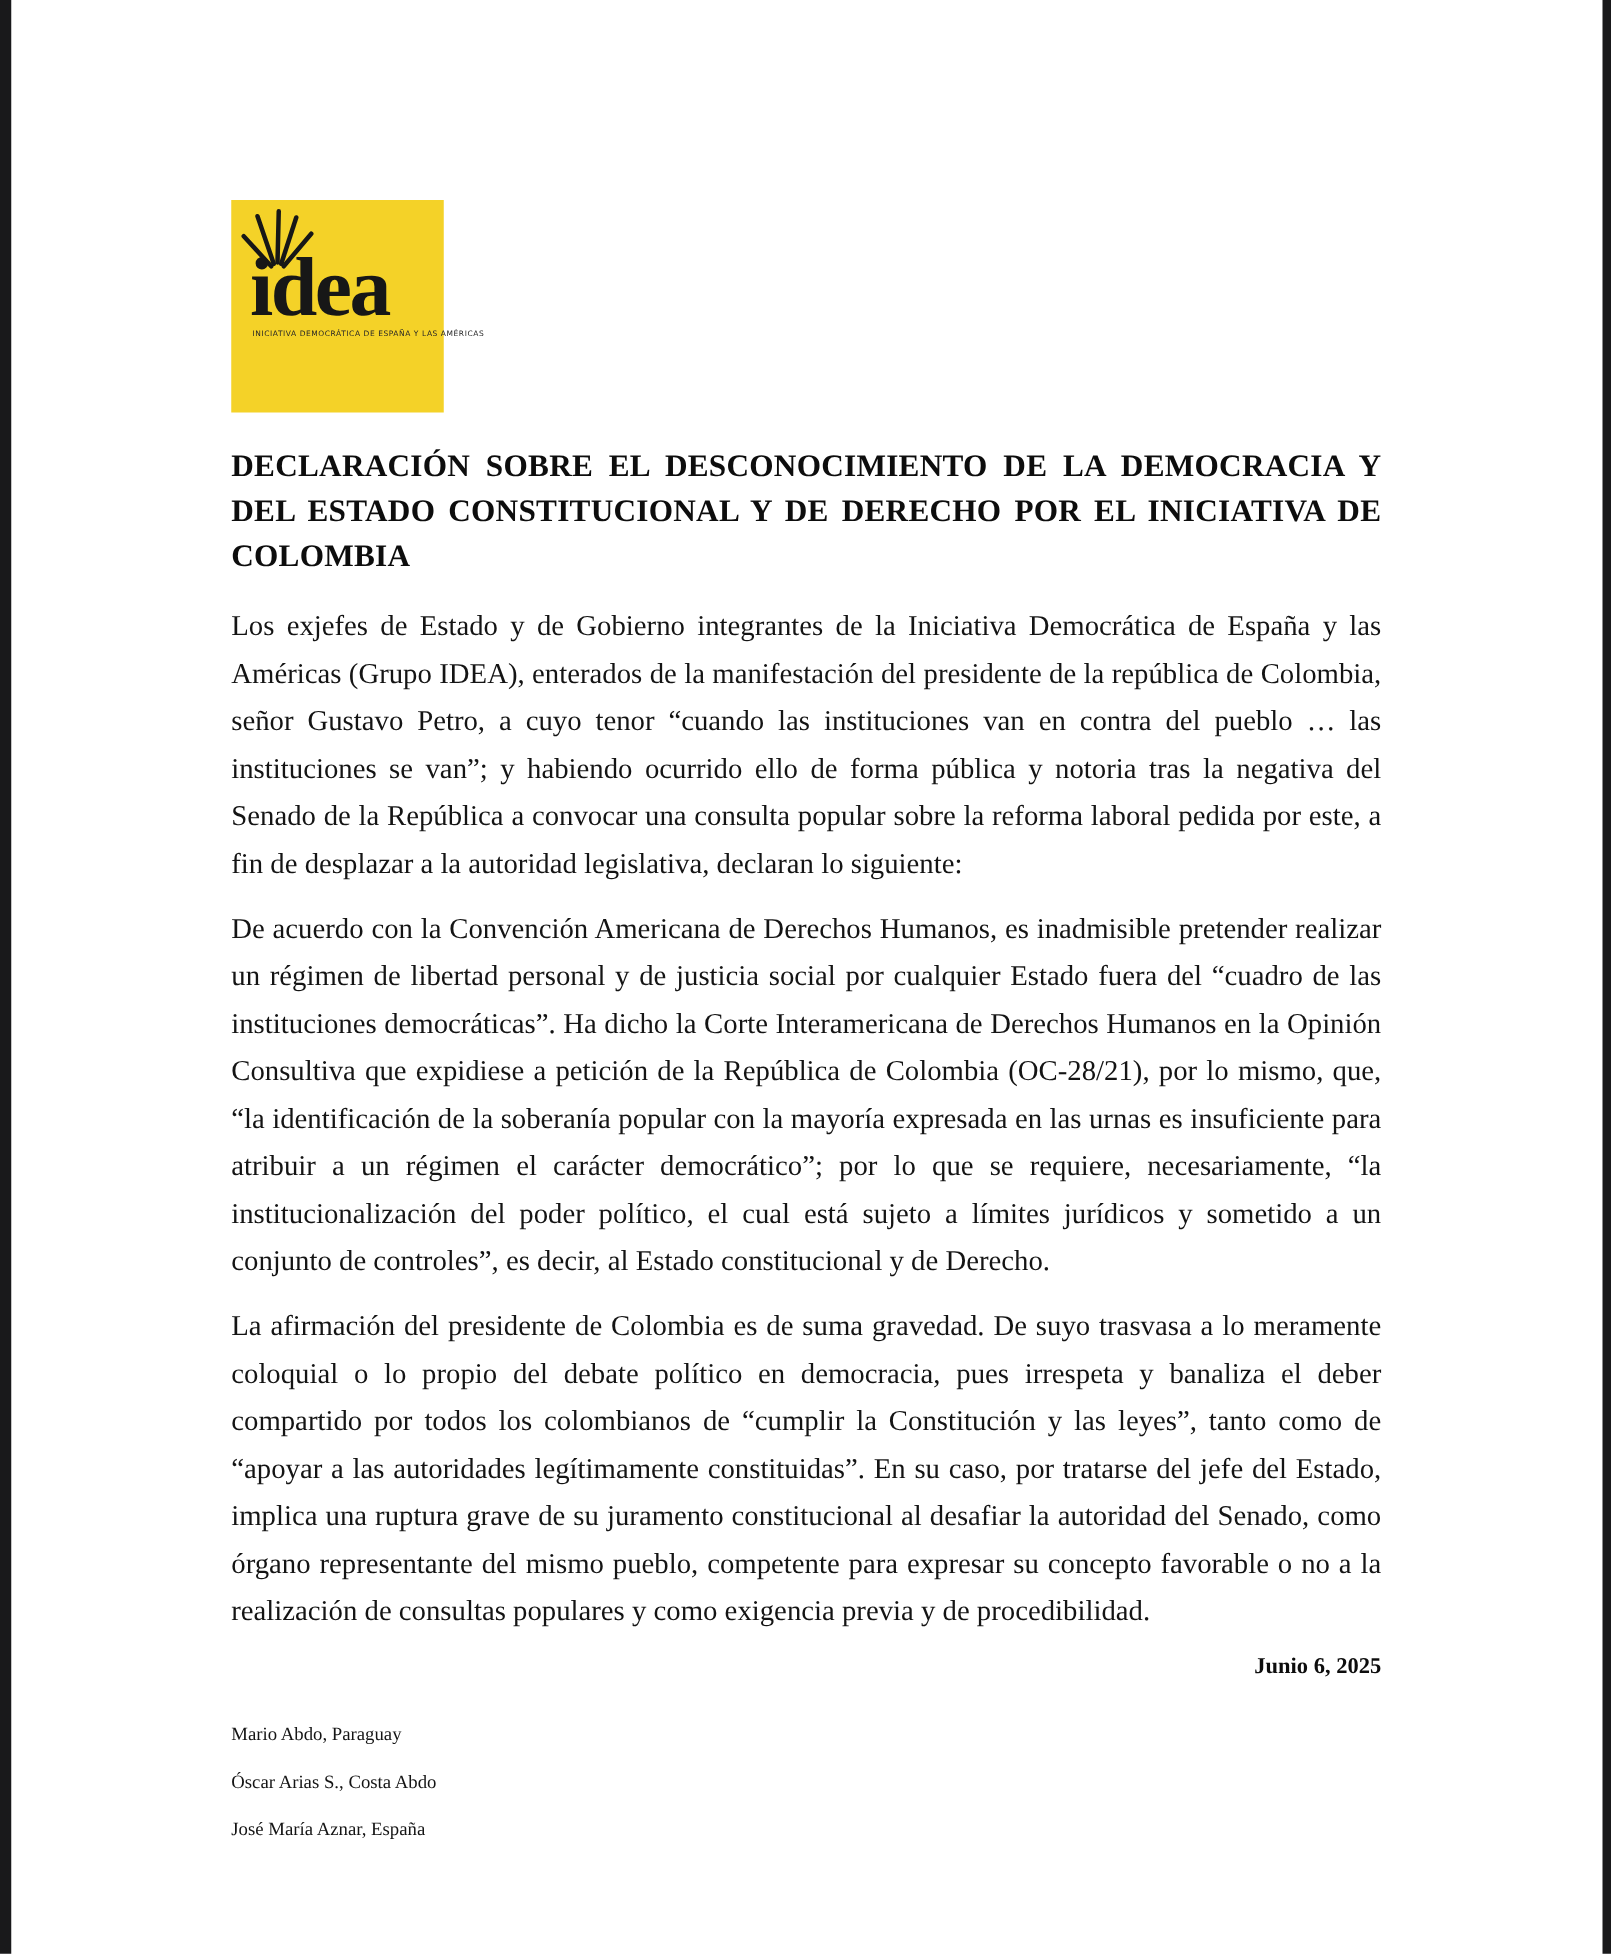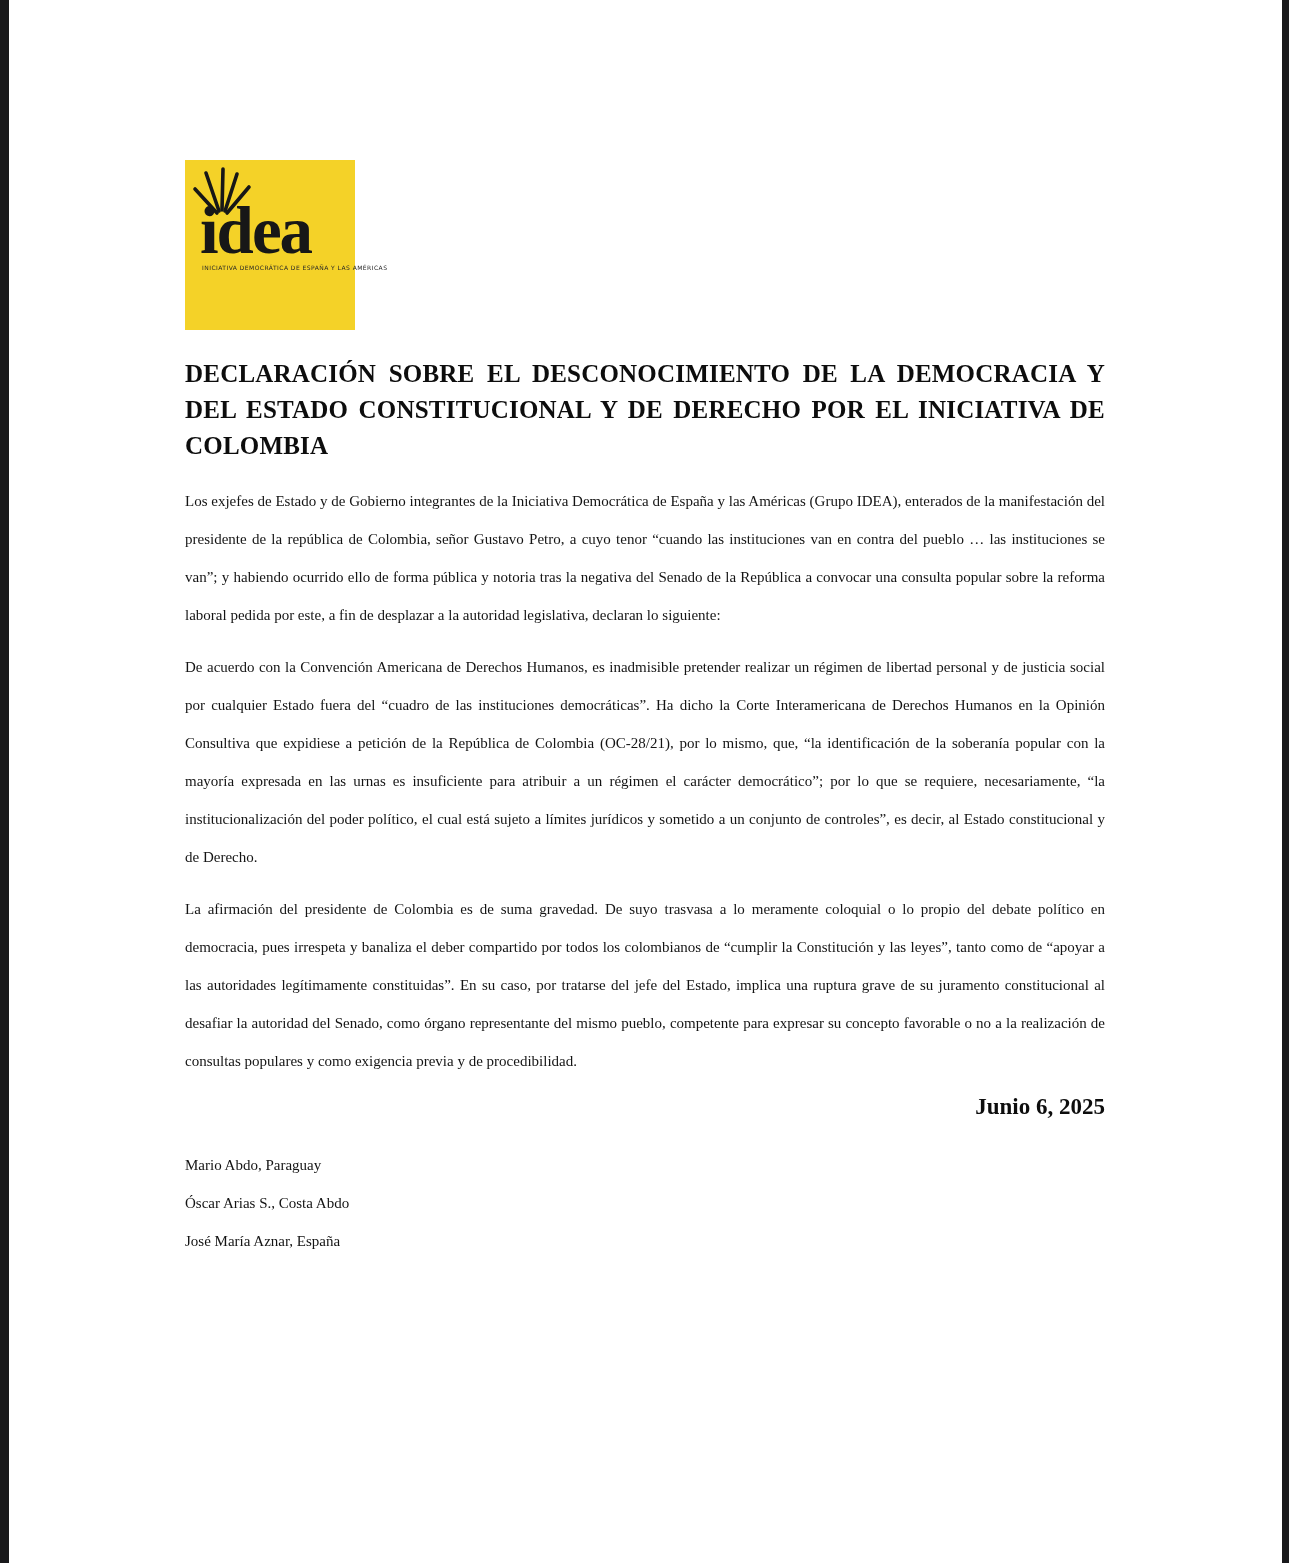--- a/index.html
+++ b/index.html
@@ -41,27 +41,27 @@
   .title {
     margin: 0 0 18px 0;
     font-size: 25px; font-weight: bold;
     line-height: 36px;
     text-align: justify;
     color: #0d0d0d;
     letter-spacing: 0.2px;
   }
   .para {
     margin: 0 0 14px 0;
-    font-size: 15px;
+    font-size: 23px;
     line-height: 38px;
     text-align: justify;
   }
   .date-line {
     margin: 12px 0 26px 0;
-    font-size: 23px; font-weight: bold;
+    font-size: 18px; font-weight: bold;
     text-align: right;
     color: #0d0d0d;
   }
   .sig { font-size: 15px; line-height: 38px; }
 </style>
 </head>
 <body>
 
 <div class="stage">
   <div class="edge edge-left"></div>

